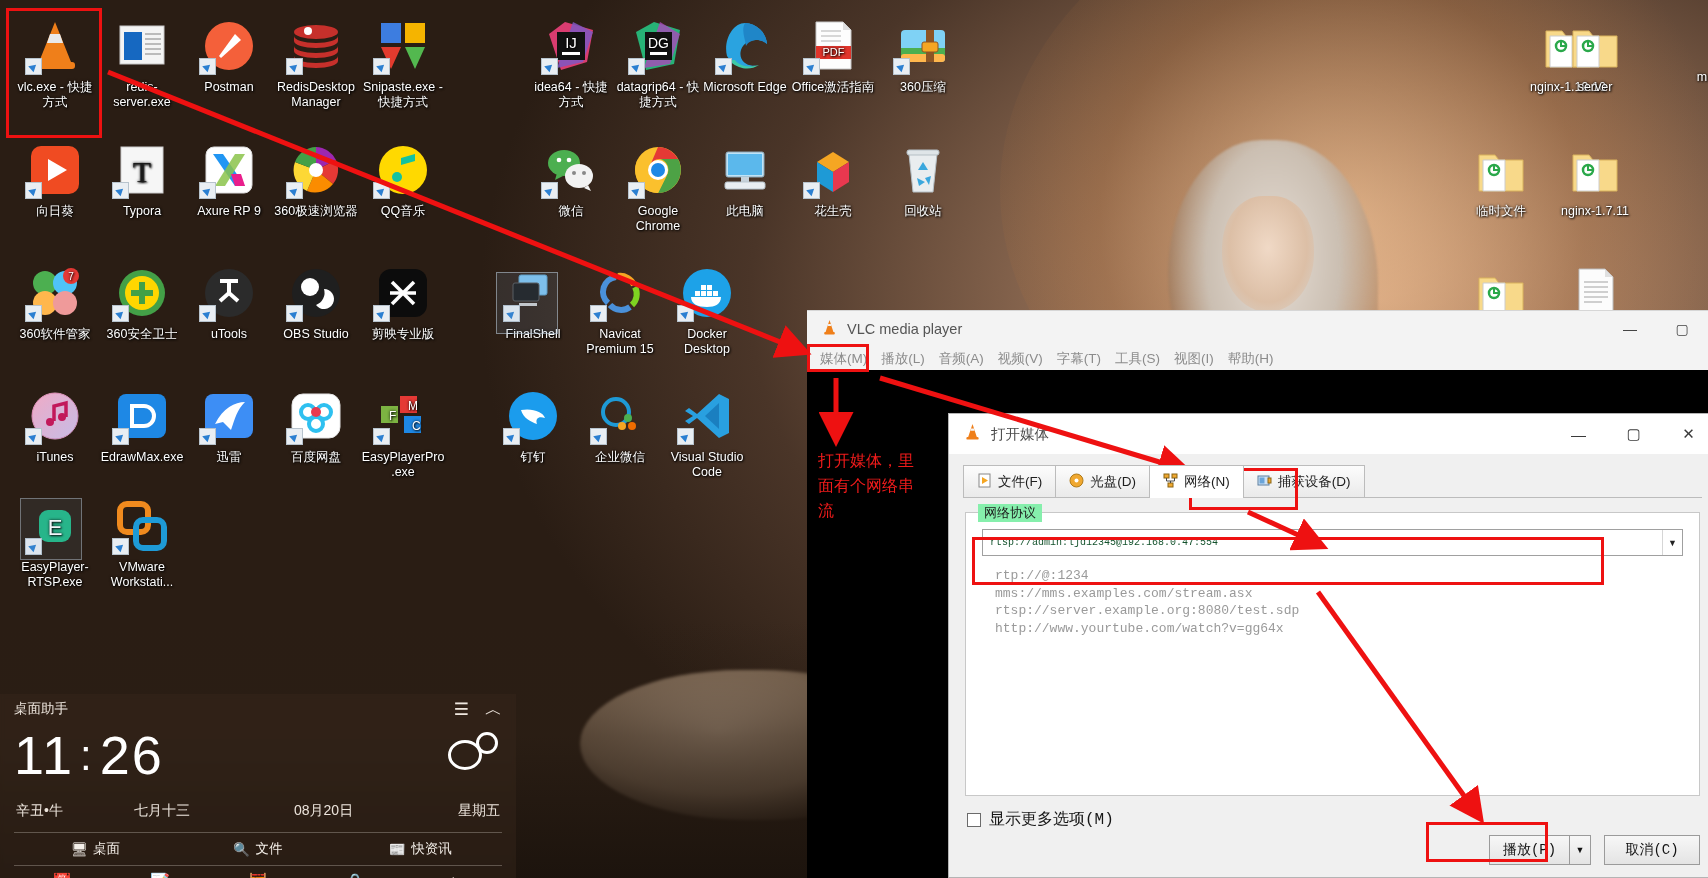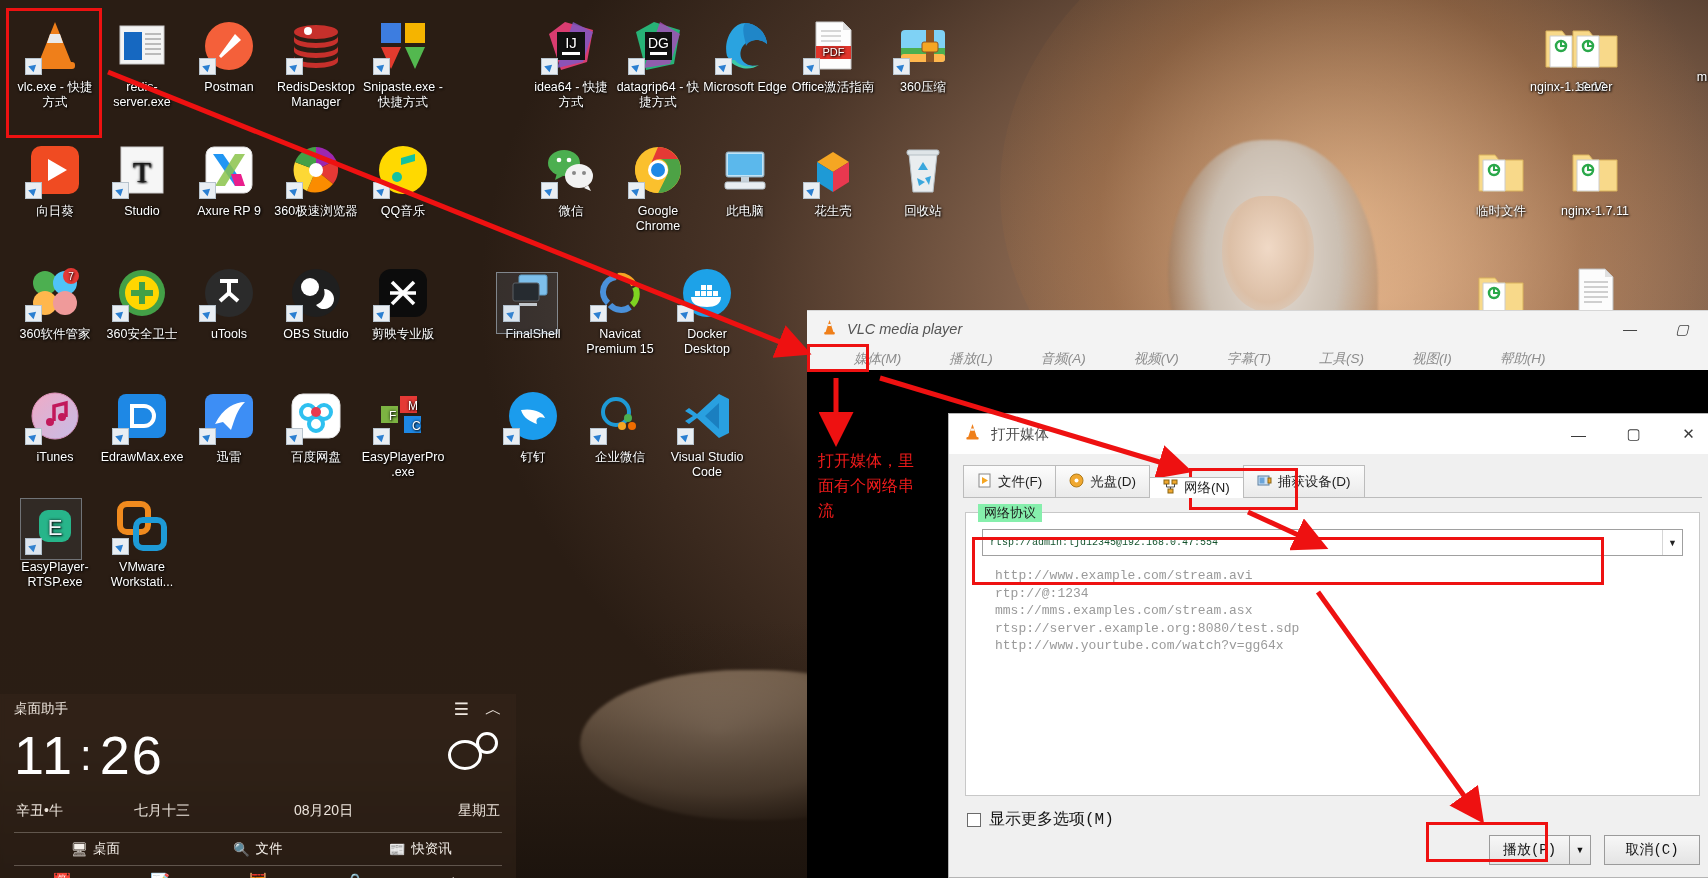--- a/index.html
+++ b/index.html
@@ -169,40 +169,39 @@
   
   #vlc-black {
     position: absolute; left: 807px; top: 310px; width: 901px; height: 568px;
     background: #000;
   }
   
   #vlc-window {
     position: absolute; left: 807px; top: 310px; width: 901px; height: 60px;
     background: #f3f3f3;
     border-top: 1px solid #d6d6d6;
-    font-style: italic;
   }
   #vlc-titlebar {
     display: flex; align-items: center;
     height: 36px; padding-left: 14px;
     font-size: 14.5px; color: #555;
   }
   #vlc-titlebar .vlc-cone { margin-right: 9px; }
   #vlc-titlebar .winbtns {
     margin-left: auto; display: flex; height: 36px;
   }
   #vlc-titlebar .winbtns > div {
     width: 52px; display:flex; align-items:center; justify-content:center;
     color: #444; font-size: 14px;
   }
   #vlc-menubar {
     display: flex; align-items: center; height: 24px;
     font-size: 13.5px; color: #8c8c8c; padding-left: 6px;
   }
-  #vlc-menubar > span { padding: 0 7px; margin-left: 34px; }
+  #vlc-menubar > span { padding: 0 7px; }
   #menu-media-hl {
     position: absolute; left: 807px; top: 344px; width: 62px; height: 28px;
     border: 3px solid #ee1111;
   }
 
   
   #anno-text {
     position: absolute; left: 818px; top: 448px;
     color: #f11b1b; font-size: 16px; line-height: 25px;
     width: 96px;
@@ -238,21 +237,21 @@
     height: 32px; padding: 0 13px;
     font-size: 13.5px; color: #1e1e1e;
     border: 1px solid #bcbcbc;
     border-bottom: none;
     background: linear-gradient(180deg,#fcfcfc,#eaeaea);
     margin-right: -1px;
   }
   .tab.active {
     background: #fff;
     position: relative; z-index: 2;
-    margin-bottom: -1px; height: 21px;
+    margin-bottom: -1px; height: 33px;
   }
   #tab-net-hl {
     position: absolute; left: 1189px; top: 468px; width: 109px; height: 42px;
     border: 3px solid #ee1111;
   }
   #group {
     margin: 14px 2px 0 2px;
     border: 1px solid #c8c8c8;
     padding: 16px 16px 14px 16px;
     position: relative;
@@ -404,21 +403,21 @@
             <rect x="4" y="4" width="48" height="48" rx="10" fill="#f04b22"></rect>
             <polygon points="21,17 40,28 21,39" fill="#fff"></polygon>
           </svg><span class="shortcut-badge"></span></div>
         <span class="icon-label">向日葵</span>
       </div>
       <div class="icon-cell" style="left: 99px; top: 142px;">
         <div class="icon-art"><svg width="56" height="56" viewBox="0 0 56 56">
             <rect x="7" y="5" width="42" height="46" fill="#f6f6f6" stroke="#ccc"></rect>
             <text x="28" y="40" font-size="30" text-anchor="middle" fill="#1a1a1a" font-family="Liberation Serif, serif">T</text>
           </svg><span class="shortcut-badge"></span></div>
-        <span class="icon-label">Studio</span>
+        <span class="icon-label">Typora</span>
       </div>
       <div class="icon-cell" style="left: 186px; top: 142px;">
         <div class="icon-art"><svg width="56" height="56" viewBox="0 0 56 56">
             <rect x="5" y="5" width="46" height="46" rx="8" fill="#fff" stroke="#ddd"></rect>
             <polygon points="12,12 22,12 44,44 34,44" fill="#2196f3"></polygon>
             <polygon points="34,12 44,12 24,44 14,44" fill="#8bc34a" opacity=".85"></polygon>
             <polygon points="30,32 40,32 44,44 34,44" fill="#e91e8c"></polygon>
           </svg><span class="shortcut-badge"></span></div>
         <span class="icon-label">Axure RP 9</span>
       </div>
@@ -918,21 +917,20 @@
           </div>
         </div>
 
       <div id="group">
         <div id="group-legend">网络协议</div>
         <div id="url-combo">
           <input id="url-input" type="text" value="rtsp://admin:ljd12345@192.168.0.47:554" style="">
           <div id="url-arrow">▼</div>
         </div>
         <div id="examples">
-            <div>http://www.example.com/stream.avi</div>
             <div>rtp://@:1234</div>
             <div>mms://mms.examples.com/stream.asx</div>
             <div>rtsp://server.example.org:8080/test.sdp</div>
             <div>http://www.yourtube.com/watch?v=gg64x</div>
           </div>
       </div>
 
       <div id="more-row">
         <div id="more-box"></div>
         <span>显示更多选项(M)</span>

